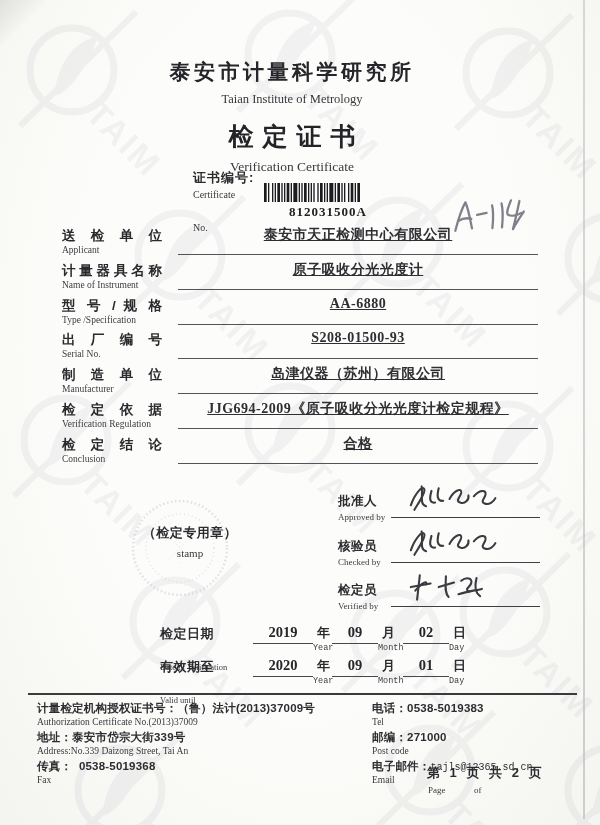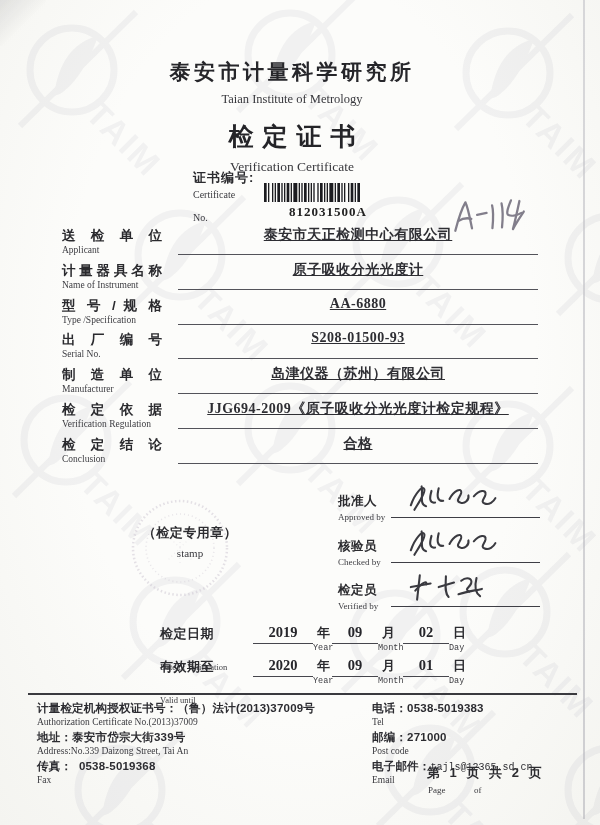--- a/index.html
+++ b/index.html
@@ -18,21 +18,21 @@
   .header{position:absolute;left:92px;top:58px;width:400px;text-align:center;}
   .org-cn{font-size:21px;font-weight:bold;letter-spacing:3.5px;color:#26262a;}
   .org-en{font-family:"Liberation Serif",serif;font-size:12.5px;margin-top:6px;color:#38383d;}
   .title-cn{font-size:25px;font-weight:bold;letter-spacing:9px;margin-top:13px;text-indent:9px;color:#242428;}
   .title-en{font-family:"Liberation Serif",serif;font-size:13.5px;margin-top:6px;color:#38383d;}
 
   
   .certno{position:absolute;left:193px;top:169px;}
   .certno-cn{font-size:13px;font-weight:bold;letter-spacing:1px;}
   .certno-en{font-family:"Liberation Serif",serif;font-size:10px;margin-top:2px;color:#3a3a3f;}
-  .certno-no{font-family:"Liberation Serif",serif;font-size:10px;margin-top:12px;color:#3a3a3f;}
+  .certno-no{font-family:"Liberation Serif",serif;font-size:10px;margin-top:22px;color:#3a3a3f;}
   .barcode{position:absolute;left:264px;top:183px;width:96px;height:19px;}
   .barcode-num{position:absolute;left:268px;top:204px;width:120px;text-align:center;
     font-family:"Liberation Serif",serif;font-size:13px;font-weight:600;letter-spacing:1px;color:#222;}
   .handcode{position:absolute;left:452px;top:194px;width:84px;height:44px;transform:rotate(-4deg);}
 
   
   .fields{position:absolute;left:62px;top:224px;width:478px;}
   .frow{position:relative;height:34.8px;}
   .flabel{position:absolute;left:0;top:3px;width:112px;}
   .flabel-cn{font-size:13.5px;font-weight:bold;width:100px;text-align:justify;text-align-last:justify;

